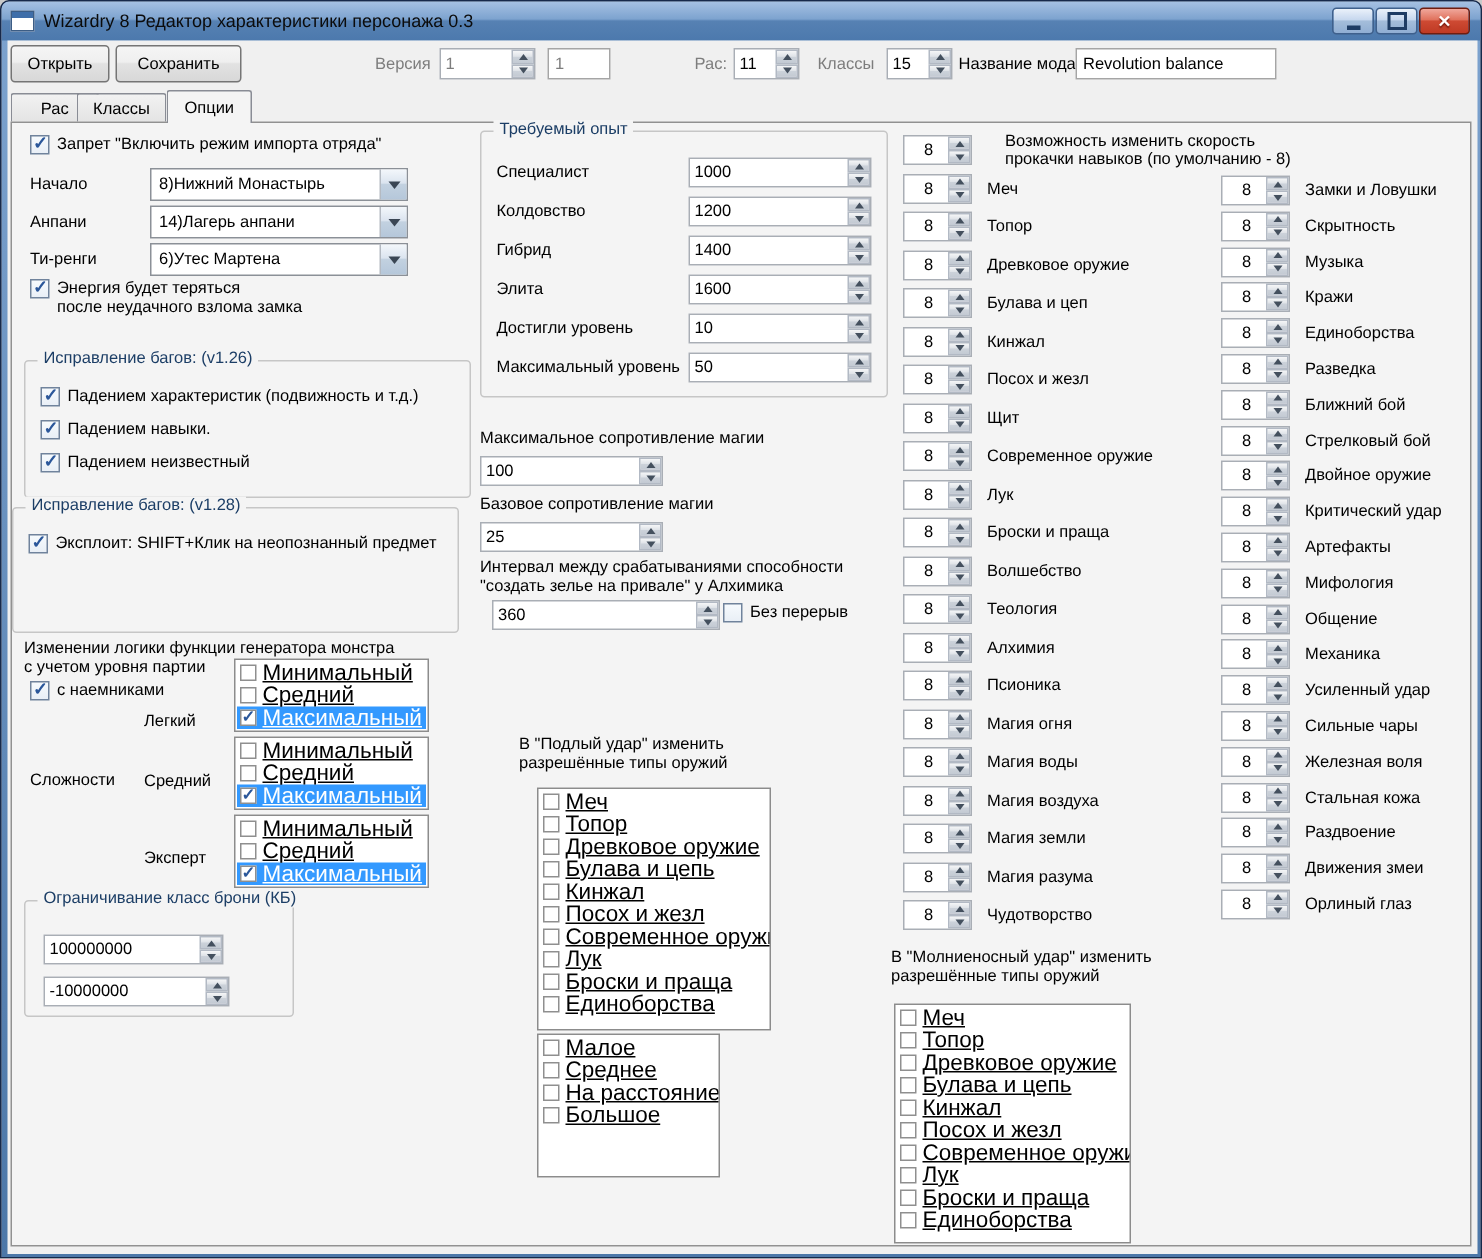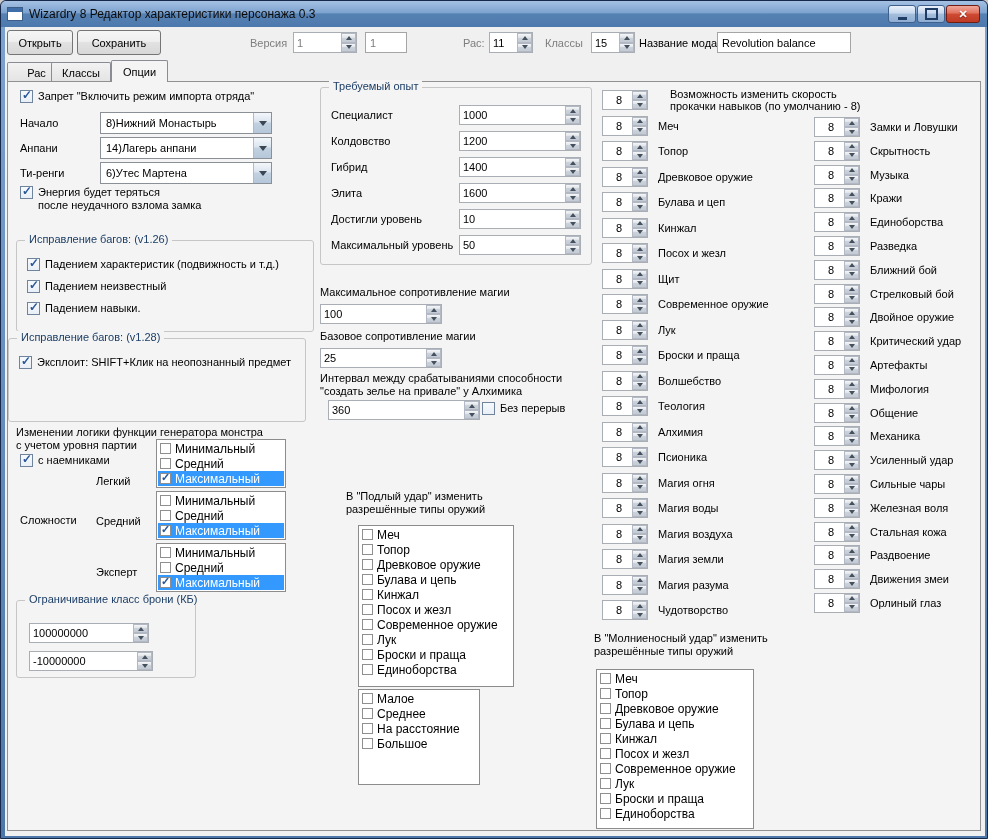--- a/index.html
+++ b/index.html
@@ -34,21 +34,21 @@
   .combo .cval { flex:1; padding:0 5px; white-space:nowrap; overflow:hidden; }
   .combo .carrow { width:18px; height:100%; flex:0 0 18px; border-left:1px solid #b4bac2; background:linear-gradient(#f3f7fb,#dbe4ef 45%,#c2d1e0 50%,#b5c7da); display:flex; align-items:center; justify-content:center; }
   .combo .carrow::after { content:""; border-left:4px solid transparent; border-right:4px solid transparent; border-top:5px solid #3a4654; }
   .cb { display:flex; align-items:flex-start; gap:5px; font-size:11px; line-height:13px; white-space:nowrap; }
   .cbbox { width:13px; height:13px; flex:0 0 13px; background:linear-gradient(#f6fafd,#e9eff6); border:1px solid #70839c; position:relative; }
   .cbbox.checked::after { content:"✓"; position:absolute; left:1px; top:-2px; font-size:12px; font-weight:bold; color:#2b579a; }
   .grp { position:absolute; border:1px solid #c6c6c6; border-radius:3px; }
   .grp > .legend { position:absolute; top:-8px; left:8px; background:#f4f4f4; padding:0 4px; font-size:11px; color:#1c3e66; white-space:nowrap; }
   .grpitems { display:flex; flex-direction:column; gap:9px; padding:17px 6px 0 10px; }
   .chklist { position:absolute; background:#fff; border:1px solid #8c8c8c; padding:1px; overflow:hidden; }
-  .chkrow { display:flex; align-items:center; gap:4px; height:15px; padding:0 2px; font-size:12px; white-space:nowrap; }
+  .chkrow { display:flex; align-items:center; gap:4px; height:15px; padding:0 2px; font-size:15px; white-space:nowrap;text-decoration:underline; }
   .chkrow .box { width:11px; height:11px; flex:0 0 11px; border:1px solid #8f8f8f; background:#fff; position:relative; }
   .chkrow .box.checked::after { content:"✓"; position:absolute; left:0; top:-3px; font-size:11px; font-weight:bold; color:#2b579a; }
   .chkrow.selected { background:#3399ff; color:#fff; }
   .exprow { display:flex; align-items:center; height:20px; margin:6px 10px 0 10px; }
   .exprow:first-child { margin-top:17px; }
   .exprow .explbl { flex:1; font-size:11px; white-space:nowrap; }
   .skillcol { position:absolute; display:flex; flex-direction:column; }
   .skillcol.c1 { gap:5.5px; }
   .skillcol.c2 { gap:3.8px; }
   .skillrow { display:flex; align-items:center; gap:10px; height:20px; flex:0 0 20px; }
@@ -143,25 +143,25 @@
 
       <div class="grp" style="left:8px;top:158px;width:298px;height:92px">
         <span class="legend">Исправление багов: (v1.26)</span>
         <div class="grpitems">
             <span class="cb">
               <span class="cbbox checked"></span>
               <span class="cbtxt">Падением характеристик (подвижность и т.д.)</span>
             </span>
             <span class="cb">
               <span class="cbbox checked"></span>
-              <span class="cbtxt">Падением неизвестный</span>
+              <span class="cbtxt">Падением навыки.</span>
             </span>
             <span class="cb">
               <span class="cbbox checked"></span>
-              <span class="cbtxt">Падением навыки.</span>
+              <span class="cbtxt">Падением неизвестный</span>
             </span>
           </div>
       </div>
 
       <div class="grp" style="left:0;top:256px;width:298px;height:84px">
         <span class="legend">Исправление багов: (v1.28)</span>
         <div class="grpitems">
             <span class="cb">
               <span class="cbbox checked"></span>
               <span class="cbtxt">Эксплоит: SHIFT+Клик на неопознанный предмет</span>

